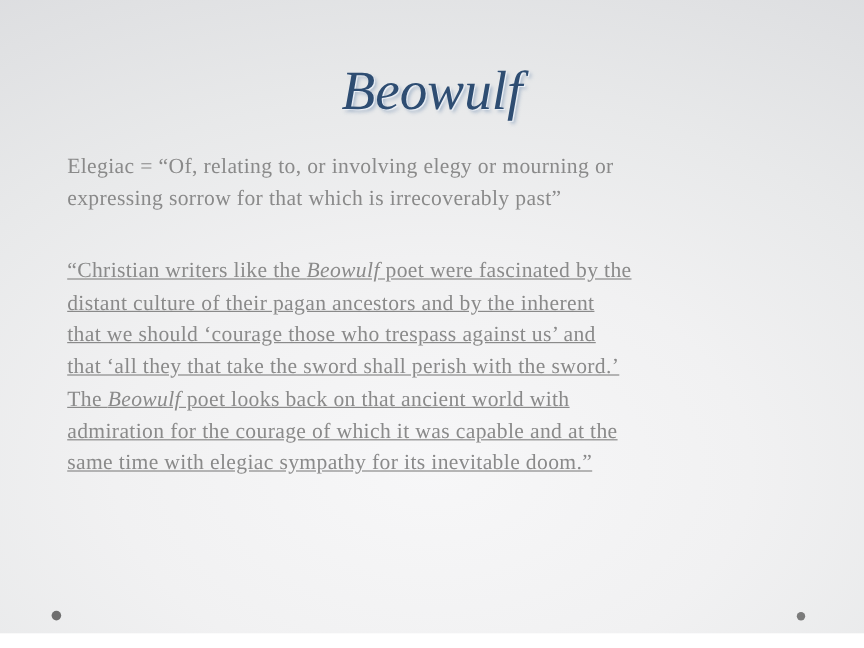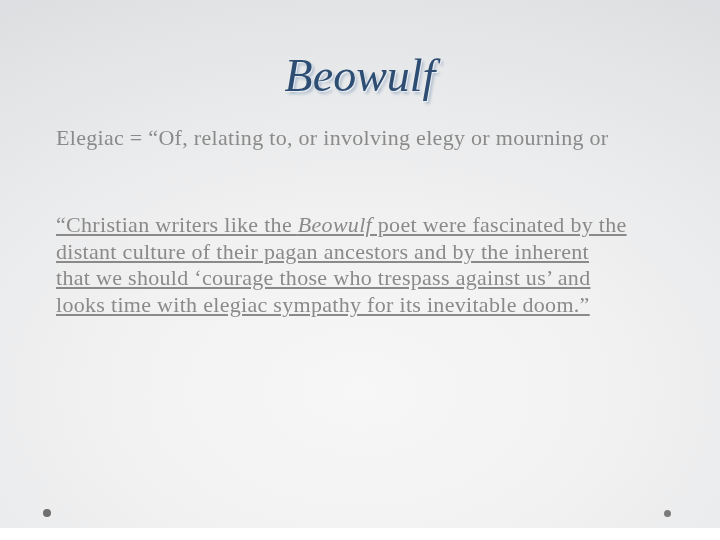--- a/index.html
+++ b/index.html
@@ -32,21 +32,21 @@
     font-size: 46px;
     line-height: 58px;
     color: #2e4d72;
     text-shadow: 1px 1px 0 rgba(236, 241, 247, 0.9),
                  2.5px 2.5px 3px rgba(155, 173, 196, 0.75);
   }
   .body-text {
     position: absolute;
     left: 56px;
     color: #8a8a8a;
-    font-size: 22px;
+    font-size: 18px;
     line-height: 26.7px;
     letter-spacing: 0.3px;
     white-space: nowrap;
   }
   .paragraph-1 { top: 125px; }
   .paragraph-2 { top: 212px; text-decoration: underline; }
   .it { font-style: italic; }
   .corner-dot {
     position: absolute;
     border-radius: 50%;
@@ -68,25 +68,29 @@
 </style>
 </head>
 <body>
 
 <div class="slide">
 
   <div class="slide-title">Beowulf</div>
 
   <div class="body-text paragraph-1">
     <div class="line"><span>Elegiac = “Of, relating to, or involving elegy or mourning or</span><span class="it"></span><span></span></div>
+    <div class="line"><span>expressing sorrow for that which is irrecoverably past”</span><span class="it"></span><span></span></div>
   </div>
 
   <div class="body-text paragraph-2">
     <div class="line"><span>“Christian writers like the </span><span class="it">Beowulf</span><span> poet were fascinated by the</span></div>
     <div class="line"><span>distant culture of their pagan ancestors and by the inherent</span><span class="it"></span><span></span></div>
     <div class="line"><span>that we should ‘courage those who trespass against us’ and</span><span class="it"></span><span></span></div>
-    <div class="line"><span>looks time with elegiac sympathy for its inevitable doom.”</span><span class="it"></span><span></span></div>
+    <div class="line"><span>that ‘all they that take the sword shall perish with the sword.’</span><span class="it"></span><span></span></div>
+    <div class="line"><span>The </span><span class="it">Beowulf</span><span> poet looks back on that ancient world with</span></div>
+    <div class="line"><span>admiration for the courage of which it was capable and at the</span><span class="it"></span><span></span></div>
+    <div class="line"><span>same time with elegiac sympathy for its inevitable doom.”</span><span class="it"></span><span></span></div>
   </div>
 
   <div class="corner-dot corner-dot-left"></div>
   <div class="corner-dot corner-dot-right"></div>
 
 </div>
 
 </body></html>

